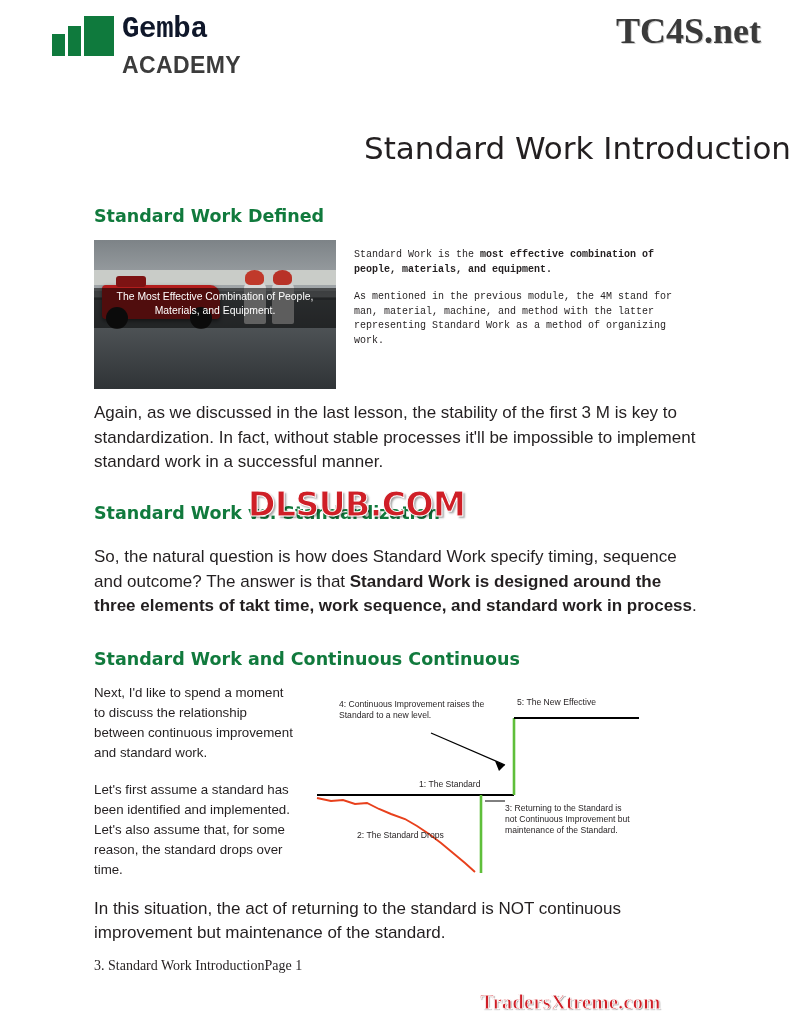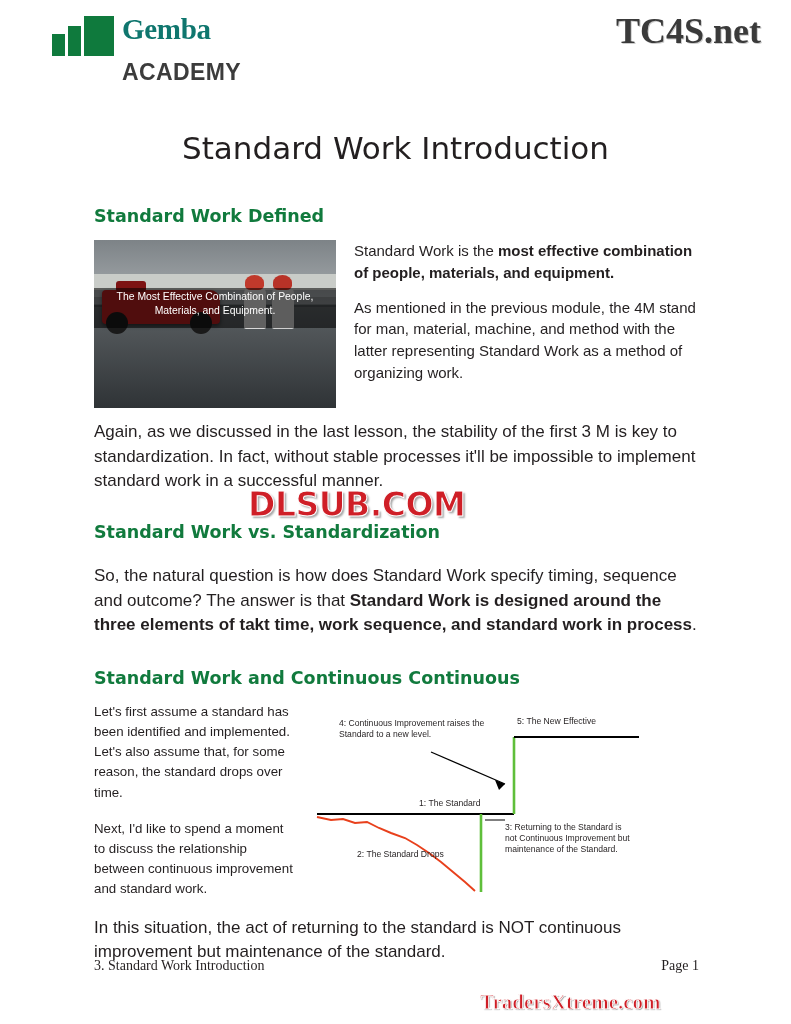--- a/index.html
+++ b/index.html
@@ -30,39 +30,39 @@
     width:62px; height:42px; position:relative; margin-right:8px;
   }
   .logo-mark .bar {
     position:absolute; bottom:0; background:#0f7a3d;
   }
   .logo-mark .b1 { left:0;   width:13px; height:22px; }
   .logo-mark .b2 { left:16px; width:13px; height:30px; }
   .logo-mark .b3 { left:32px; width:30px; height:40px; }
   .logo-text { line-height:1.0; padding-top:1px; }
   .logo-text .t1 {
-    font-size:29px; font-weight:bold; color:#0f766e; letter-spacing:-0.3px;
-    font-family:Liberation Serif, serif;
+    font-size:29px; font-weight:bold; color:#0f172a; letter-spacing:-0.3px;
+    font-family:Liberation Mono, monospace;
   }
   .logo-text .t2 {
     font-size:23px; font-weight:bold; color:#3c3c3c; letter-spacing:0.4px;
-    margin-top:17px;
+    margin-top:10px;
   }
   .watermark-tc4s {
     position:absolute; right:30px; top:10px;
     font-size:36px; font-weight:bold; color:#3a3a3a;
     font-family:"Liberation Serif", serif;
     text-shadow: 1px 1px 0 #cccccc;
     text-align: center;
   }
 
   
   .doc-title {
     position:absolute; left:0; top:130px; width:791px;
-    text-align:center;
+    text-align:right;
     font-size:31px; font-weight:normal; color:#231f20;
     font-family:"DejaVu Sans", sans-serif;
   }
 
   
   .content {
     position:absolute; left:94px; top:206px; width:605px;
   }
   h2.sect {
     color:#117a3d;
@@ -76,21 +76,21 @@
     line-height:1.45;
     margin:0 0 13px 0;
     color:#231f20;
   }
   p.body b { font-weight:bold; }
 
   .row-img {
     display:flex; align-items:flex-start; margin-bottom:12px;
   }
   .photo {
-    width:242px; height:168px;
+    width:242px; height:149px;
     position:relative;
     overflow:hidden;
     flex:0 0 242px;
     background:linear-gradient(#6d7276 0%, #8a8f92 38%, #4a4f52 39%, #3b4043 100%);
   }
   
   .photo .sky { position:absolute; left:0; top:0; width:100%; height:34%; background:linear-gradient(#7d8387,#a3a8ab); }
   .photo .wall { position:absolute; left:0; top:20%; width:100%; height:10%; background:#c9ccc8; }
   .photo .track { position:absolute; left:0; top:40%; width:100%; height:60%;
       background:linear-gradient(#5b6063,#2f3336); }
@@ -120,21 +120,21 @@
   }
   .photo .caption-txt {
     position:absolute; left:0; top:50px; width:100%;
     text-align:center; color:#fff; font-size:10.4px; line-height:1.35;
     padding:0 8px;
   }
 
   .img-right {
     flex:1 1 auto; padding-left:18px;
   }
-  .img-right p { margin:0 0 13px 0; font-size:15px; line-height:1.45; }
+  .img-right p { margin:8px 0 13px 0; font-size:10px; line-height:1.45;font-family:Liberation Mono, monospace; }
 
   
   .ci-row { display:flex; align-items:flex-start; }
   .ci-left { flex:0 0 215px; padding-right:14px; }
   .ci-left p { font-size:13.3px; line-height:1.52; margin:0 0 16px 0; }
   .chart-wrap { position:relative; flex:1 1 auto; height:205px; }
   .chart-svg { position:absolute; left:0; top:0; }
   .chart-lbl {
     position:absolute; font-size:8.6px; line-height:1.3; color:#231f20;
     font-family:"Liberation Sans", sans-serif;
@@ -143,21 +143,21 @@
   .l5 { left:208px; top:14px;  width:110px; }
   .l1 { left:110px; top:96px;  width:110px; }
   .l2 { left:48px;  top:147px; width:110px; }
   .l3 { left:196px; top:120px; width:130px; }
 
   
   .footer {
     position:absolute; left:94px; top:958px; width:605px;
     font-family:"Liberation Serif", serif;
     font-size:14px; color:#231f20;
-    display:flex; justify-content:space-between;
+    display:flex; 
   }
   .watermark-dlsub {
     position:absolute; left:248px; top:485px;
     font-family:"DejaVu Sans", sans-serif;
     font-size:33px; font-weight:bold;
     color:#cf1f27;
     -webkit-text-stroke:1px #ffffff;
     text-shadow: 2px 2px 2px rgba(0,0,0,.35);
     letter-spacing:-0.5px;
   }
@@ -217,22 +217,22 @@
 
     <p class="body">Again, as we discussed in the last lesson, the stability of the first 3 M is key to standardization. In fact, without stable processes it'll be impossible to implement standard work in a successful manner.</p>
 
     <h2 class="sect" style="margin-top:28px;">Standard Work vs. Standardization</h2>
     <p class="body" style="margin-top:22px;"><span>So, the natural question is how does Standard Work specify timing, sequence and outcome? The answer is that </span><b>Standard Work is designed around the three elements of takt time, work sequence, and standard work in process</b><span>.</span></p>
 
     <h2 class="sect" style="margin-top:30px;">Standard Work and Continuous Continuous</h2>
 
     <div class="ci-row">
       <div class="ci-left">
+        <p>Next, I'd like to spend a moment to discuss the relationship between continuous improvement and standard work.</p>
         <p>Let's first assume a standard has been identified and implemented. Let's also assume that, for some reason, the standard drops over time.</p>
-        <p>Next, I'd like to spend a moment to discuss the relationship between continuous improvement and standard work.</p>
       </div>
       <div class="chart-wrap">
         <svg class="chart-svg" width="360" height="205" viewBox="0 0 360 205">
 
           <line x1="8" y1="112" x2="205" y2="112" stroke="#000000" stroke-width="2.2"></line>
 
           <polyline points="8,115 22,118 34,117 46,121 58,120 70,126 82,131 96,136 108,143 120,151 132,160 144,170 156,180 166,189" fill="none" stroke="#e8401c" stroke-width="1.9"></polyline>
 
           <line x1="172" y1="190" x2="172" y2="112" stroke="#5fbf3a" stroke-width="2.6"></line>
 

